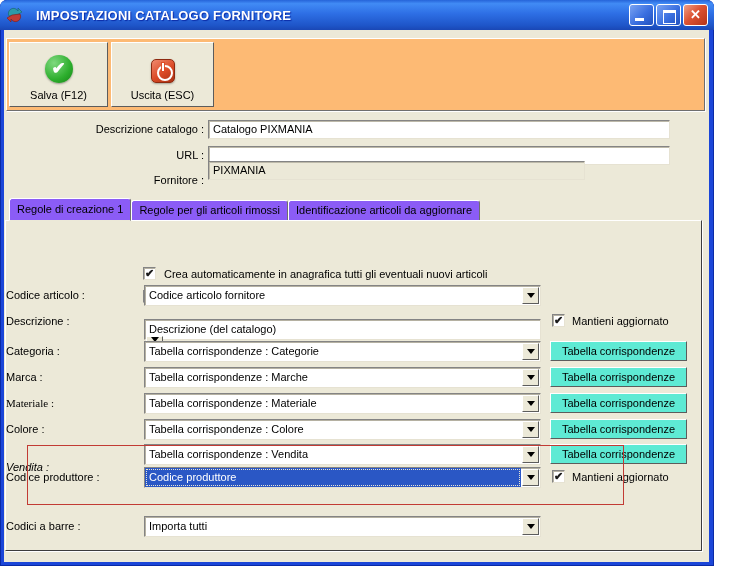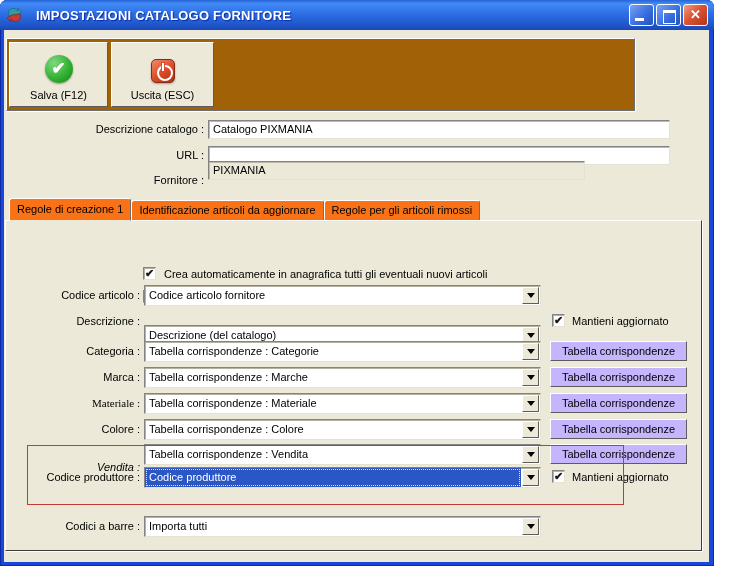--- a/index.html
+++ b/index.html
@@ -24,21 +24,21 @@
   .ctl-red  { background:linear-gradient(135deg,#F0A086 0%,#DD5333 45%,#B53418 100%); }
   .ctl-min::before { content:""; position:absolute; left:5px; bottom:4px; width:9px; height:3px; background:#fff; }
   .ctl-max::before { content:""; position:absolute; left:6px; top:5px; width:11px; height:10px;
                      border:1px solid #fff; border-top-width:3px; }
   .ctl-close::before { content:"\2715"; position:absolute; left:0; right:0; top:2px; text-align:center;
                        color:#fff; font-size:13px; font-weight:bold; }
 
   .window-body { position:absolute; left:4px; top:30px; width:705px; height:532px; background:#ECE9D8; }
 
   
-  .toolbar { position:absolute; left:2px; top:8px; width:629px; height:73px; background:#a16207;
+  .toolbar { position:absolute; left:2px; top:8px; width:699px; height:73px; background:#fdba74;
              border:1px solid; border-color:#fff #6f6f6f #6f6f6f #fff; box-shadow:1px 1px 0 #fff; }
   .tbtn { position:absolute; top:3px; width:99px; height:65px; background:#ECE9D8;
           border:1px solid; border-color:#fff #5c5c5c #5c5c5c #fff;
           display:flex; flex-direction:column; align-items:center; justify-content:flex-end;
           padding-bottom:5px; gap:6px; cursor:default; }
   .tbtn-save { left:2px; } .tbtn-exit { left:104px; width:103px; }
   .icon-save { width:28px; height:28px; border-radius:50%;
                background:radial-gradient(circle at 9px 8px,#7FD97F 0%,#2DAE2D 60%,#168216 100%);
                position:relative; box-shadow:0 1px 2px rgba(0,0,0,.35); }
   .icon-save::before { content:"\2714"; position:absolute; left:0; right:0; top:3px;
@@ -53,46 +53,46 @@
 
   
   .hfield-label { position:absolute; left:0; width:200px; text-align:right; line-height:20px; }
   .hfield-input { position:absolute; left:204px; height:19px; background:#fff;
                   border:1px solid; border-color:#848484 #e6e2d2 #e6e2d2 #848484;
                   box-shadow:inset 1px 1px 0 #bdb9a9; padding:2px 4px 0 4px; white-space:nowrap; overflow:hidden; }
   .hfield-input.disabled { background:#ECE9D8; }
 
   
   .tabstrip { position:absolute; left:5px; top:168px; height:23px; display:flex; align-items:flex-end; }
-  .tab { background:#f97316; border:1px solid; border-color:#fff #6f6f6f transparent #fff;
+  .tab { background:#8b5cf6; border:1px solid; border-color:#fff #6f6f6f transparent #fff;
          border-radius:3px 3px 0 0; padding:3px 7px 3px 7px; height:21px; white-space:nowrap; cursor:default; }
   .tab.active { height:23px; padding-top:4px; position:relative; z-index:3; border-bottom-color:#ECE9D8; }
 
   .tabpanel { position:absolute; left:1px; top:190px; width:697px; height:331px; background:#ECE9D8;
               border:1px solid; border-color:#fff #3c3c3c #3c3c3c #fff; box-shadow:1px 1px 0 #fff; z-index:1; }
 
   
   .checkbox { width:13px; height:13px; background:#fff; border:1px solid;
               border-color:#848484 #e6e2d2 #e6e2d2 #848484; box-shadow:inset 1px 1px 0 #b5b1a2;
               position:absolute; text-align:center; line-height:11px; font-size:11px; font-weight:bold;
               color:#1a1a1a; cursor:default; }
   .opt-label { position:absolute; line-height:14px; white-space:nowrap; }
 
   
-  .row-label { position:absolute; left:0; width:134px; text-align:right; line-height:21px; white-space:nowrap; }
+  .row-label { position:absolute; left:0; width:134px; line-height:21px; white-space:nowrap; }
   .combo { position:absolute; left:138px; width:397px; height:21px; background:#fff;
            border:1px solid; border-color:#848484 #e6e2d2 #e6e2d2 #848484;
            box-shadow:inset 1px 1px 0 #b5b1a2; display:flex; cursor:default; }
   .combo-text { flex:1; padding:3px 3px 12px 4px; white-space:nowrap; overflow:hidden; }
   .combo-arrow { width:17px; margin:1px; background:#ECE9D8; border:1px solid;
                  border-color:#fff #5c5c5c #5c5c5c #fff; display:flex; align-items:center; justify-content:center; }
   .combo-arrow::before { content:""; width:0; height:0; border-left:4px solid transparent;
                          border-right:4px solid transparent; border-top:5px solid #000; }
   .combo.selected .combo-text { background:#2A57C5; color:#fff; outline:1px dotted #e8e4cf; outline-offset:-2px; }
-  .side-btn { position:absolute; left:544px; width:137px; height:20px; background:#c4b5fd;
+  .side-btn { position:absolute; left:544px; width:137px; height:20px; background:#5eead4;
               border:1px solid; border-color:#fff #5c5c5c #5c5c5c #fff; text-align:center;
               padding-top:3px; white-space:nowrap; cursor:default; }
   .side-check { position:absolute; left:546px; }
   .side-check-label { position:absolute; left:566px; line-height:15px; white-space:nowrap;text-align:center; }
 
   
   .annotation { position:absolute; left:27px; top:445px; width:597px; height:60px;
                 border:1px solid #C23B34; z-index:50; pointer-events:none; }
 </style>
 </head>
@@ -131,40 +131,40 @@
       <div class="hfield-input" style="top:90px; width:462px;">Catalogo PIXMANIA</div>
 
       <div class="hfield-label" style="top:115px;">URL :</div>
       <div class="hfield-input" style="top:116px; width:462px;"></div>
 
       <div class="hfield-label" style="top:140px;">Fornitore :</div>
       <div class="hfield-input disabled" style="top:131px; width:377px;">PIXMANIA</div>
 
       <div class="tabstrip">
         <div class="tab active">Regole di creazione 1</div>
+        <div class="tab">Regole per gli articoli rimossi</div>
         <div class="tab">Identificazione articoli da aggiornare</div>
-        <div class="tab">Regole per gli articoli rimossi</div>
       </div>
 
       <div class="tabpanel">
 
         <span class="checkbox" style="left:137px; top:46px;">✔</span>
         <span class="opt-label" style="left:158px; top:46px;">Crea automaticamente in anagrafica tutti gli eventuali nuovi articoli</span>
 
         <span class="checkbox" style="left:137px; top:69px;"></span>
         <span class="opt-label" style="left:158px; top:69px;">Crea solo articoli provvisti di codice a barre EAN o UPC</span>
 
         <div class="row-label" style="top:64px;">Codice articolo :</div>
         <div class="combo" style="top:64px;">
           <span class="combo-text">Codice articolo fornitore</span>
           <span class="combo-arrow"></span>
         </div>
 
         <div class="row-label" style="top:90px;">Descrizione :</div>
-        <div class="combo" style="top:104px;">
+        <div class="combo" style="top:98px;flex-direction:column;">
           <span class="combo-text">Descrizione (del catalogo)</span>
           <span class="combo-arrow"></span>
         </div>
         <span class="checkbox side-check" style="top:93px;">✔</span>
         <span class="side-check-label" style="top:93px;">Mantieni aggiornato</span>
 
         <div class="row-label" style="top:120px;">Categoria :</div>
         <div class="combo" style="top:120px;">
           <span class="combo-text">Tabella corrispondenze : Categorie</span>
           <span class="combo-arrow"></span>

